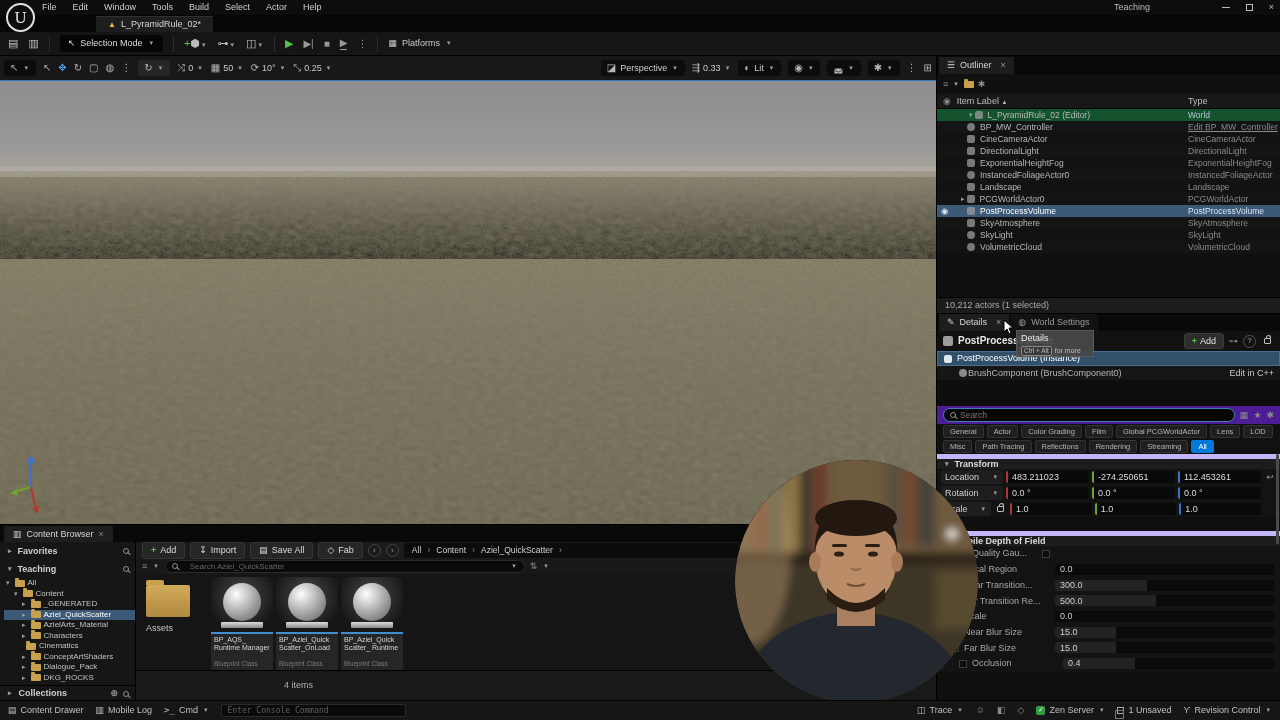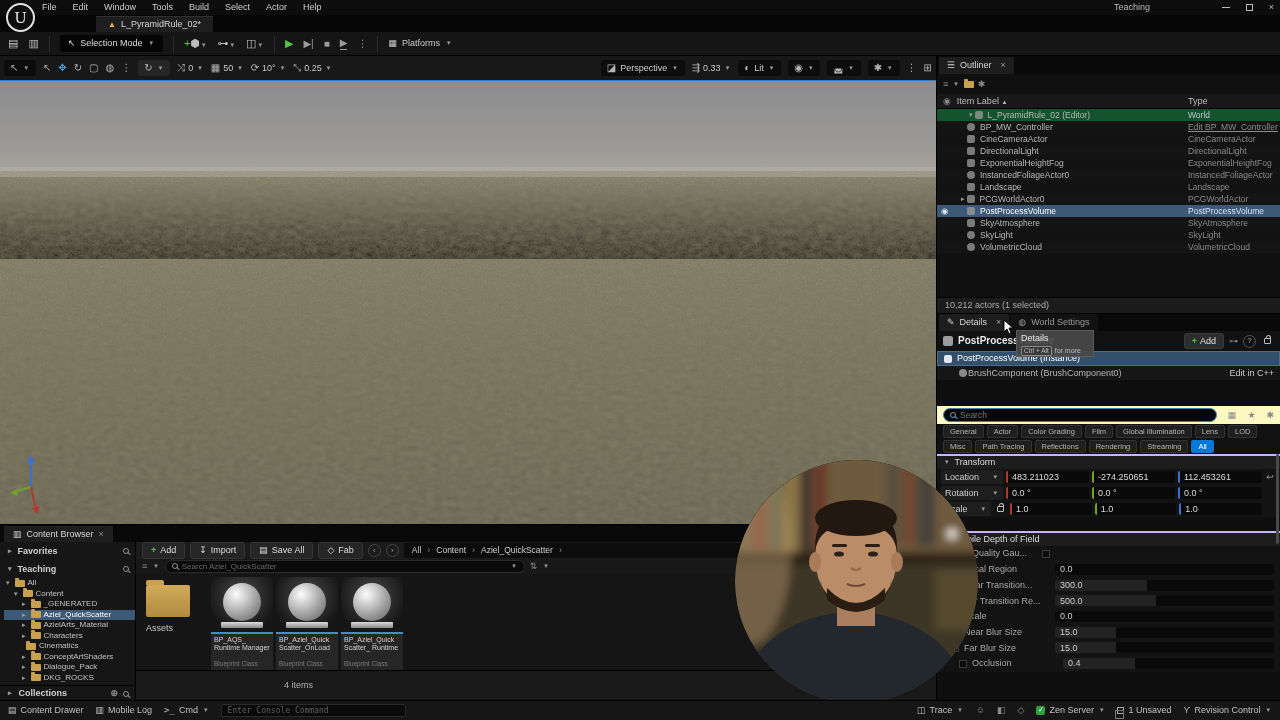--- a/index.html
+++ b/index.html
@@ -66,28 +66,28 @@
 
 .dhead{height:20px;display:flex;align-items:center;gap:5px;padding:0 6px;background:#111}
 .dhead .name{font-size:10px;font-weight:bold;color:#e8e8e8}
 .addbtn{display:flex;align-items:center;gap:3px;background:#2d2d2d;border:1px solid #3a3a3a;border-radius:3px;padding:2px 7px;color:#e0e0e0}
 .addbtn .pl{color:#55c24e;font-weight:bold}
 .hic{width:13px;height:13px;border:1px solid #555;border-radius:50%;display:flex;align-items:center;justify-content:center;color:#aaa;font-size:8px}
 .instrow{height:15px;background:#33506b;display:flex;align-items:center;gap:5px;padding:0 6px;color:#fff;border:1px solid #4a6e92}
 .comprow{height:14px;display:flex;align-items:center;gap:1px;padding:0 6px 0 22px;background:#161616;color:#b5b5b5}
 .cpp{color:#c9c9c9;}
 .dgap{height:26px;background:#0e0e0e}
-.dsearchrow{height:18px;display:flex;align-items:center;gap:11px;padding:0 6px;background:#fef9c3}
+.dsearchrow{height:18px;display:flex;align-items:center;gap:5px;padding:0 6px;background:#4c1d95}
 .dsearch{flex:1;height:14px;background:#070707;border:1px solid #3f7fb5;border-radius:8px;display:flex;align-items:center;gap:4px;padding:0 6px}
 .dsearch input{flex:1;background:transparent;border:none;outline:none;color:#bbb;font-size:8.5px;font-family:inherit}
 .dsearch input::placeholder{color:#777}
 .chips{display:flex;gap:3px;padding:2px 6px;background:#111;height:15px;align-items:center}
 .fchip{background:#1f1f1f;border:1px solid #333;border-radius:2px;padding:1px 6px;color:#b5b5b5;font-size:7.5px;white-space:nowrap}
 .fchip.on{background:#0079da;border-color:#0079da;color:#fff}
-.secthead{height:15px;background:#1d1d1d;display:flex;align-items:center;gap:4px;padding:0 6px;color:#dcdcdc;font-weight:normal;border-top:2px solid #c4b5fd}
+.secthead{height:15px;background:#1d1d1d;display:flex;align-items:center;gap:4px;padding:0 6px;color:#dcdcdc;font-weight:bold;border-top:5px solid #c4b5fd}
 .trow{height:16px;display:flex;align-items:center;gap:3px;padding:0 4px;background:#131313}
 .tlabel{width:62px;background:#1e1e1e;border-radius:2px;padding:2px 4px;display:flex;align-items:center;justify-content:space-between;color:#cfcfcf}
 .tval{flex:1;height:12px;background:#090909;border-radius:2px;display:flex;align-items:center;padding-left:4px;color:#ddd;border-left:2px solid #888;overflow:hidden;white-space:nowrap}
 .bx{border-left-color:#b03a31}.by{border-left-color:#6fa332}.bz{border-left-color:#3f6fd0}
 .reset{width:12px;color:#9a9a9a;text-align:center}
 .lockic{width:7px;height:6px;border:1px solid #bbb;border-radius:1px;position:relative;margin:0 3px}
 .lockic::before{content:"";position:absolute;top:-4px;left:1px;width:3px;height:3px;border:1px solid #bbb;border-bottom:none;border-radius:3px 3px 0 0}
 .drow{height:15.7px;display:flex;align-items:center;gap:5px;padding:0 6px 0 14px;background:#131313;color:#a8a8a8}
 .drow .cb{width:8px;height:8px;border:1px solid #3c3c3c;background:#0c0c0c;flex:0 0 auto}
 .drow .dlbl{width:86px;white-space:nowrap;overflow:hidden}
@@ -114,21 +114,21 @@
 .fold{width:10px;height:7px;background:#c9a04e;border-radius:1px;position:relative;flex:0 0 auto}
 .fold::before{content:"";position:absolute;top:-2px;left:0;width:4px;height:2px;background:#c9a04e;border-radius:1px 1px 0 0}
 .cb-coll{height:16px;display:flex;align-items:center;gap:5px;padding:0 6px;border-top:1px solid #000;color:#cfcfcf;font-weight:bold}
 .cb-main{flex:1;display:flex;flex-direction:column;background:#121212}
 .cb-toolbar{height:19px;display:flex;align-items:center;gap:5px;padding:0 6px;background:#1b1b1b}
 .cbbtn{display:flex;align-items:center;gap:4px;background:#262626;border:1px solid #363636;border-radius:3px;padding:2px 8px;color:#ddd}
 .navc{width:13px;height:13px;border:1px solid #444;border-radius:50%;display:flex;align-items:center;justify-content:center;color:#999;font-size:8px}
 .crumbbar{flex:1;height:15px;background:#0c0c0c;border-radius:2px;display:flex;align-items:center;gap:6px;padding:0 8px;color:#d0d0d0}
 .crumbbar .c{font-size:8.5px}
 .cb-filter{height:17px;display:flex;align-items:center;gap:5px;padding:0 6px;background:#181818}
-.cb-search{width:360px;height:13px;background:#0a0a0a;border:1px solid #2a2a2a;border-radius:7px;display:flex;align-items:center;gap:4px;padding:0 6px}
+.cb-search{width:360px;height:13px;background:#0a0a0a;border:1px solid #2a2a2a;border-radius:7px;display:flex;align-items:center;gap:12px;padding:0 6px}
 .cb-search input{flex:1;background:transparent;border:none;outline:none;color:#bbb;font-size:8px;font-family:inherit}
 .cb-search input::placeholder{color:#666}
 .cb-assets{flex:1;display:flex;gap:3px;padding:3px 4px 0 10px;background:#151515}
 .foldertile{width:62px;display:flex;flex-direction:column;align-items:flex-start;gap:6px;padding-top:8px}
 .bigfold{width:44px;height:32px;background:linear-gradient(#d2ab59,#b08a40);border-radius:2px;position:relative}
 .bigfold::before{content:"";position:absolute;top:-5px;left:0;width:18px;height:5px;background:#c9a04e;border-radius:2px 2px 0 0}
 .acard{width:62px;height:93px;background:#1f1f1f;display:flex;flex-direction:column}
 .athumb{height:57px;background:radial-gradient(circle at 50% 35%,#4a4a4a,#161616 75%);position:relative;border-bottom:2px solid #3f8fd0}
 .sphere{position:absolute;left:50%;top:6px;width:38px;height:38px;margin-left:-19px;border-radius:50%;background:radial-gradient(circle at 35% 30%,#fdfdfd,#9a9a9a 60%,#5c5c5c)}
 .tripod{position:absolute;left:10px;bottom:4px;width:42px;height:6px;background:linear-gradient(#ddd,#888);border-radius:1px}
@@ -447,21 +447,21 @@
       </div>
       <span class="dim">▦</span>
       <span class="dim">★</span>
       <span class="dim">✱</span>
     </div>
     <div class="chips">
       <span class="fchip">General</span>
       <span class="fchip">Actor</span>
       <span class="fchip">Color Grading</span>
       <span class="fchip">Film</span>
-      <span class="fchip">Global Illumination</span>
+      <span class="fchip">Global PCGWorldActor</span>
       <span class="fchip">Lens</span>
       <span class="fchip">LOD</span>
     </div>
     <div class="chips">
       <span class="fchip">Misc</span>
       <span class="fchip">Path Tracing</span>
       <span class="fchip">Reflections</span>
       <span class="fchip">Rendering</span>
       <span class="fchip">Streaming</span>
       <span class="fchip on">All</span>

